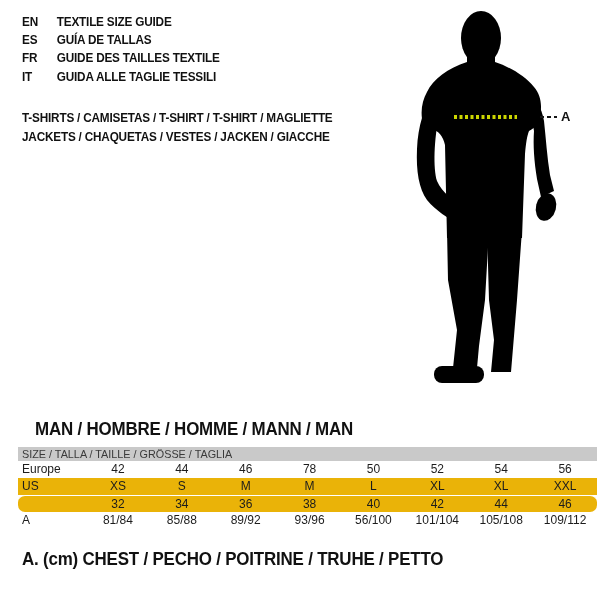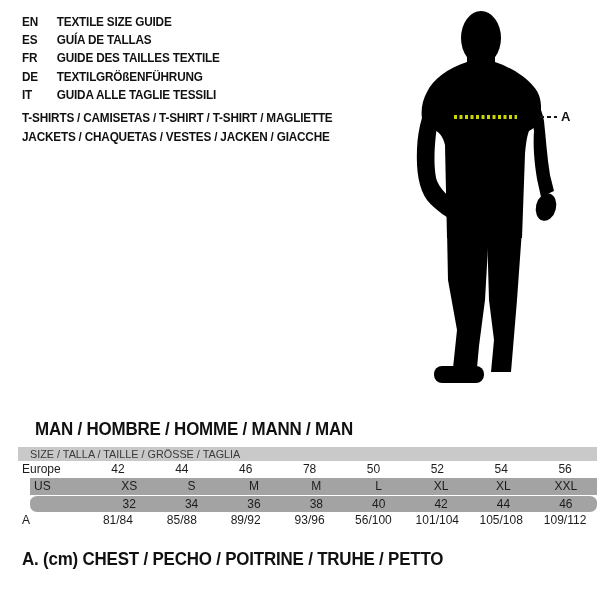--- a/index.html
+++ b/index.html
@@ -20,40 +20,39 @@
 
   
   .figure-svg{position:absolute;left:390px;top:2px;}
   .measure-label{position:absolute;left:561px;top:109px;font-size:13px;font-weight:bold;}
 
   
   .section-title{position:absolute;left:24px;top:419px;font-size:18px;font-weight:bold;letter-spacing:-.2px;margin-left:11px;}
 
   
   .size-table{position:absolute;left:18px;top:447px;width:579px;font-size:12px;}
-  .table-header{height:14px;line-height:14px;background:#c9c9c9;color:#3a3a3a;padding-left:12px;font-size:11.5px;}
+  .table-header{height:14px;line-height:14px;background:#c9c9c9;color:#3a3a3a;padding-left:4px;font-size:11.5px;}
   .t-row{display:flex;height:17px;line-height:17px;color:#1c1c1c;}
-  .t-row.alt{background:#a3a3a3;margin-left:12px;}
+  .t-row.alt{background:#eab308;}
   .t-row.alt.gap{border-top:1px solid #fff;height:16px;line-height:16px;border-radius:7px;}
   .t-label{width:68px;padding-left:4px;box-sizing:border-box;}
   .t-cell{flex:1;text-align:center;}
 
   
   .footnote{position:absolute;left:22px;top:549px;font-size:18px;font-weight:bold;letter-spacing:-.2px;}
 </style>
 </head>
 <body>
 
 <div id="page">
 
   <div class="lang-block">
     <div class="lang-row"><span class="cond"><span class="lang-code">EN</span><span>TEXTILE SIZE GUIDE</span></span></div>
     <div class="lang-row"><span class="cond"><span class="lang-code">ES</span><span>GUÍA DE TALLAS</span></span></div>
     <div class="lang-row"><span class="cond"><span class="lang-code">FR</span><span>GUIDE DES TAILLES TEXTILE</span></span></div>
-    <div class="lang-row"><span class="cond"><span class="lang-code">DE</span><span>TEXTILGRÖßENFÜHRUNG</span></span></div>
     <div class="lang-row"><span class="cond"><span class="lang-code">IT</span><span>GUIDA ALLE TAGLIE TESSILI</span></span></div>
   </div>
 
   <div class="cats">
     <div class="cat-line"><span class="cond">T-SHIRTS / CAMISETAS / T-SHIRT / T-SHIRT / MAGLIETTE</span></div>
     <div class="cat-line"><span class="cond">JACKETS / CHAQUETAS / VESTES / JACKEN / GIACCHE</span></div>
   </div>
 
   <svg class="figure-svg" width="210" height="398" viewBox="0 0 210 398">
     <g fill="#000000">

